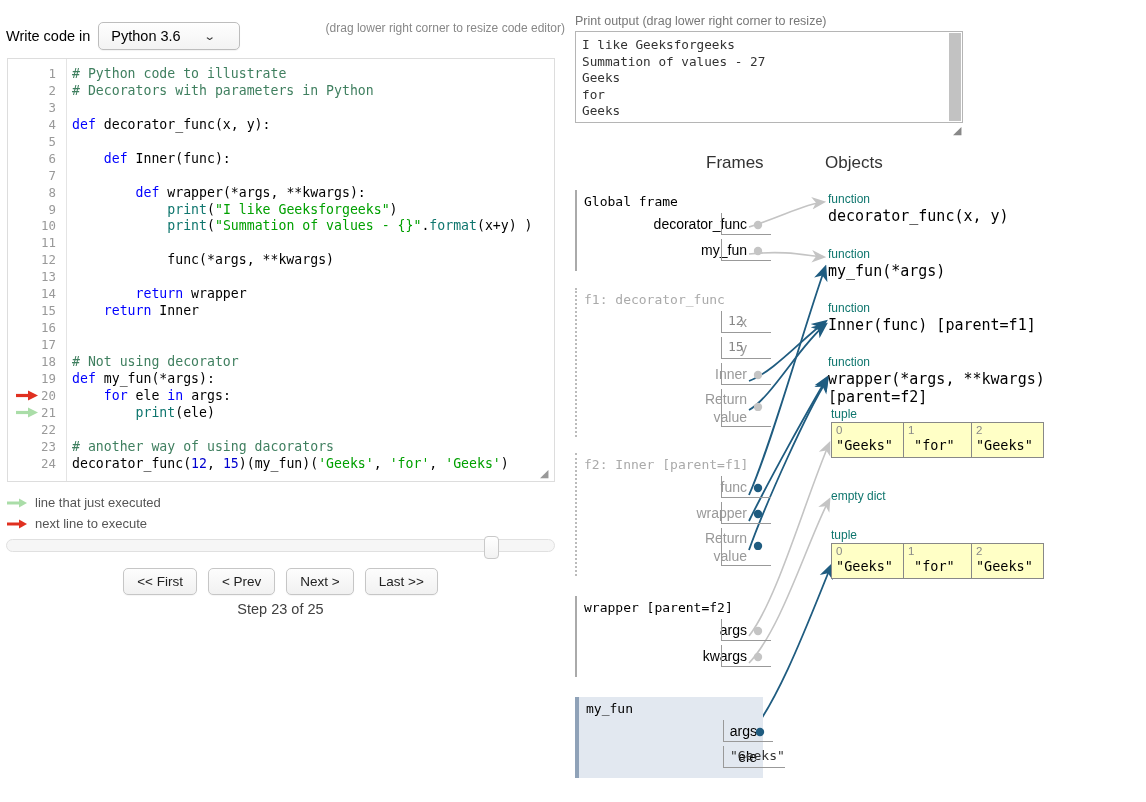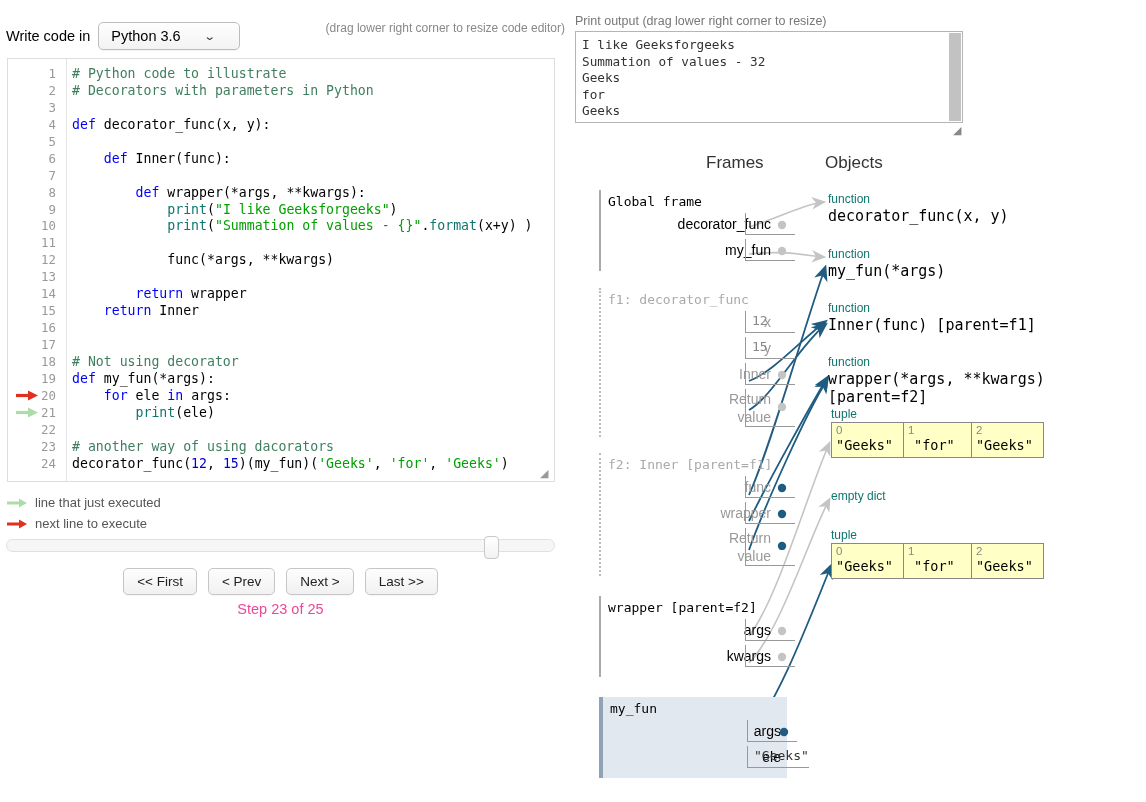--- a/index.html
+++ b/index.html
@@ -104,21 +104,21 @@
   }
   .nav-btn {
     border: 1px solid #c6c6c6; border-radius: 5px;
     background: linear-gradient(to bottom, #fdfdfd, #f1f1f1);
     padding: 5px 13px; font-size: 13.5px; color: #222;
     cursor: pointer; min-width: 62px; text-align: center;
     box-shadow: 0 1px 1px rgba(0,0,0,0.04);
   }
   .step-label {
     position: absolute; left: 0; top: 601px; width: 561px;
-    text-align: center; font-size: 14.5px; color: #ec4899;
+    text-align: center; font-size: 14.5px; color: #404040;
   }
 
   
   .right-pane { position: absolute; left: 573px; top: 0; width: 573px; height: 802px; }
 
   .out-label { position: absolute; left: 2px; top: 14px; font-size: 12.5px; color: #777; }
   .out-box {
     position: absolute; left: 2px; top: 31px;
     width: 388px; height: 92px;
     border: 1px solid #b5b5b5; background: #fff;
@@ -137,21 +137,21 @@
   .out-resize {
     position: absolute; left: 380px; top: 124px;
     font-size: 11px; color: #888;
   }
 
   .col-head { position: absolute; font-size: 17px; color: #333; }
   .col-head.frames { left: 133px; top: 153px; }
   .col-head.objects { left: 252px; top: 153px; }
 
   
-  .frame { position: absolute; margin-left: 24px; }
+  .frame { position: absolute; }
   .frame .ftitle {
     font-family: "DejaVu Sans Mono", monospace;
     font-size: 13px; color: #000; padding-left: 9px;
   }
   .frame.dim .ftitle { color: #aaa; }
   .frame .fbar {
     position: absolute; left: 0; top: 0; bottom: 0; width: 2px; background: #aaa;
   }
   .frame.dim .fbar { background: transparent; border-left: 2px dotted #bbb; }
   .frame.hl {
@@ -261,21 +261,21 @@
     </div>
 
     <div class="step-label">Step 23 of 25</div>
   </div>
 
   <div class="right-pane">
 
     <div class="out-label">Print output (drag lower right corner to resize)</div>
     <div class="out-box">
       <div class="out-text">I like Geeksforgeeks
-Summation of values - 32
+Summation of values - 27
 Geeks
 for
 Geeks</div>
       <div class="out-scroll"></div>
     </div>
     <div class="out-resize">◢</div>
 
     <div class="col-head frames">Frames</div>
     <div class="col-head objects">Objects</div>
 

